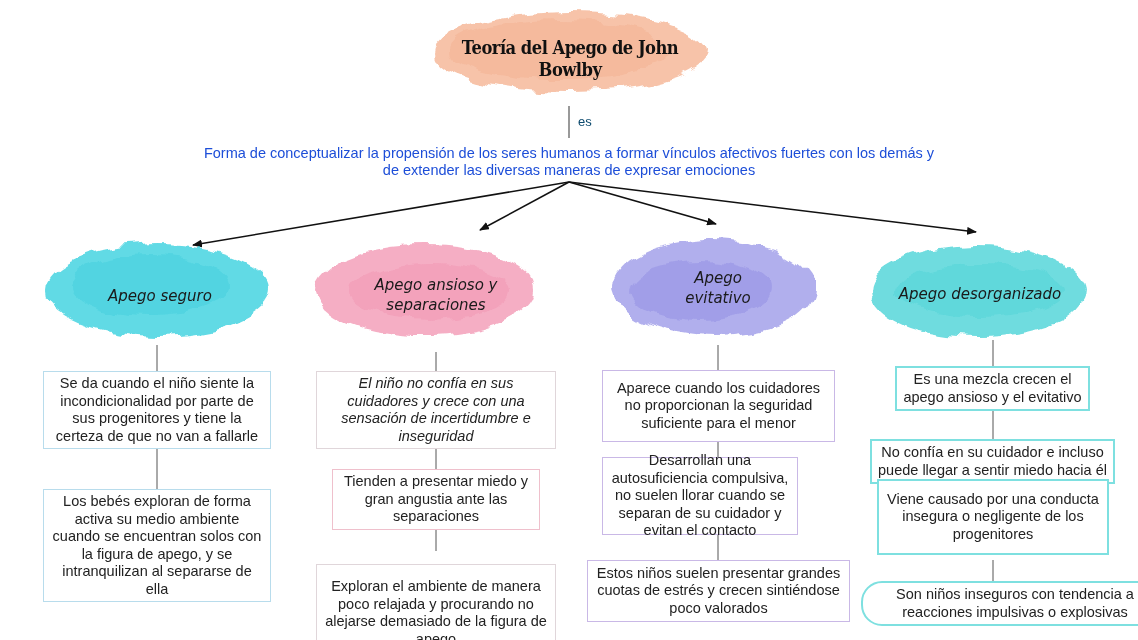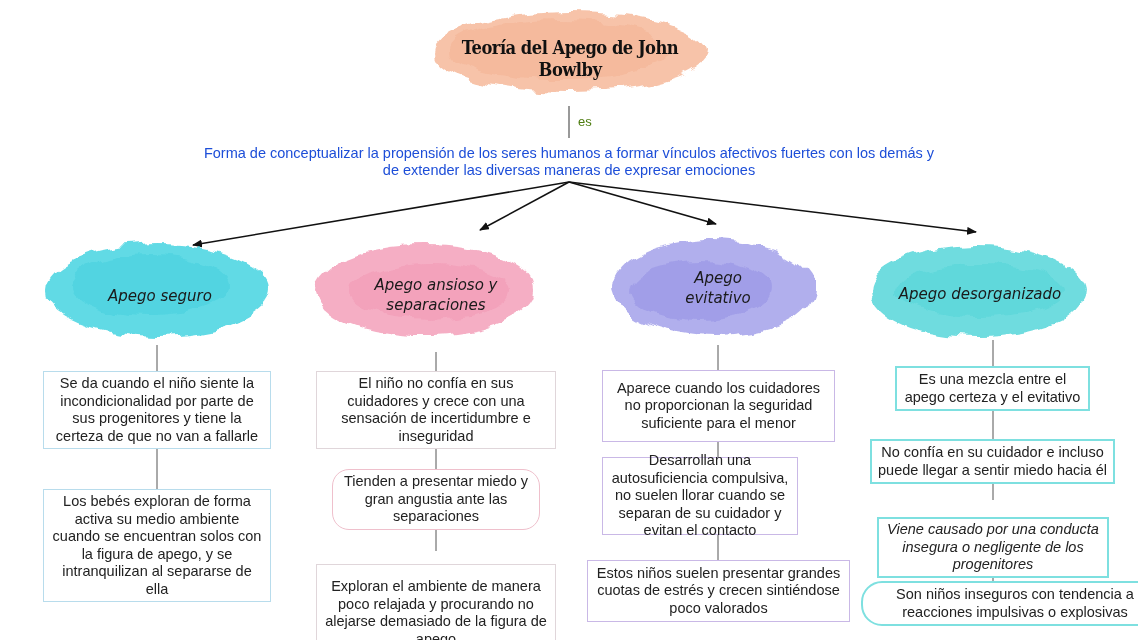--- a/index.html
+++ b/index.html
@@ -3,21 +3,21 @@
 <meta charset="utf-8">
 <style>
   html, body { margin:0; padding:0; background:#ffffff; }
   body { width:1138px; height:640px; position:relative; overflow:hidden;
          font-family:"Liberation Sans", sans-serif; color:#222; }
   .abs { position:absolute; }
   svg.lines { position:absolute; left:0; top:0; width:1138px; height:640px; pointer-events:none; }
   .title-text { left:428px; top:36px; width:284px; text-align:center;
                 font-family:"DejaVu Serif", serif; font-weight:bold; font-size:19px;
                 letter-spacing:-0.6px; color:#111; transform:scaleX(0.86); transform-origin:center; }
-  .es-label { left:578px; top:114px; font-size:13px; color:#4d7c0f; }
+  .es-label { left:578px; top:114px; font-size:13px; color:#0c4a6e; }
   .definition { left:195px; top:145px; width:748px; text-align:center; font-size:14.5px;
                 line-height:17px; color:#1d4ed8; }
   .blob-label { position:absolute; text-align:center; font-family:"DejaVu Sans", sans-serif;
                 font-size:15px; line-height:20px; color:#1a1a1a; font-style:italic; }
   .box { position:absolute; background:#fff; border:1px solid; text-align:center;
          font-size:14.5px; line-height:17.5px; color:#222; box-sizing:border-box;
          display:flex; align-items:center; justify-content:center; padding:2px 6px; }
 </style>
 </head>
 <body>
@@ -79,24 +79,24 @@
 <div class="abs definition">Forma de conceptualizar la propensión de los seres humanos a formar vínculos afectivos fuertes con los demás y de extender las diversas maneras de expresar emociones</div>
 
 <div class="blob-label" style="left:70px; top:286px; width:180px;">Apego seguro</div>
 <div class="blob-label" style="left:366px; top:275px; width:140px;">Apego ansioso y separaciones</div>
 <div class="blob-label" style="left:672px; top:268px; width:92px;">Apego evitativo</div>
 <div class="blob-label" style="left:885px; top:284px; width:190px;">Apego desorganizado</div>
 
 <div class="box" style="left:43px; top:371px; width:228px; height:78px; border-color:#b8dcec;">Se da cuando el niño siente la incondicionalidad por parte de sus progenitores y tiene la certeza de que no van a fallarle</div>
 <div class="box" style="left:43px; top:489px; width:228px; height:113px; border-color:#b8dcec;">Los bebés exploran de forma activa su medio ambiente cuando se encuentran solos con la figura de apego, y se intranquilizan al separarse de ella</div>
 
-<div class="box" style="left:316px; top:371px; width:240px; height:78px; border-color:#e0d6da;">El niño no confía en sus cuidadores y crece con una sensación de incertidumbre e inseguridad</div>
-<div class="box" style="left:332px; top:469px; width:208px; height:61px; border-color:#efc0cc;border-radius:17px;">Tienden a presentar miedo y gran angustia ante las separaciones</div>
+<div class="box" style="left:316px; top:371px; width:240px; height:78px; border-color:#e0d6da;font-style:italic;">El niño no confía en sus cuidadores y crece con una sensación de incertidumbre e inseguridad</div>
+<div class="box" style="left:332px; top:469px; width:208px; height:61px; border-color:#efc0cc;">Tienden a presentar miedo y gran angustia ante las separaciones</div>
 <div class="box" style="left:316px; top:564px; width:240px; height:98px; border-color:#e0d6da;">Exploran el ambiente de manera poco relajada y procurando no alejarse demasiado de la figura de apego</div>
 
 <div class="box" style="left:602px; top:370px; width:233px; height:72px; border-color:#c9b8e6;">Aparece cuando los cuidadores no proporcionan la seguridad suficiente para el menor</div>
 <div class="box" style="left:602px; top:457px; width:196px; height:78px; border-color:#c9b8e6;">Desarrollan una autosuficiencia compulsiva, no suelen llorar cuando se separan de su cuidador y evitan el contacto</div>
 <div class="box" style="left:587px; top:560px; width:263px; height:62px; border-color:#c9b8e6;">Estos niños suelen presentar grandes cuotas de estrés y crecen sintiéndose poco valorados</div>
 
-<div class="box" style="left:895px; top:366px; width:195px; height:45px; border-color:#7ee0e0; border-width:2px;">Es una mezcla entre el apego certeza y el evitativo</div>
+<div class="box" style="left:895px; top:366px; width:195px; height:45px; border-color:#7ee0e0; border-width:2px;">Es una mezcla crecen el apego ansioso y el evitativo</div>
 <div class="box" style="left:870px; top:439px; width:245px; height:45px; border-color:#7ee0e0; border-width:2px;">No confía en su cuidador e incluso puede llegar a sentir miedo hacia él</div>
-<div class="box" style="left:877px; top:517px; width:232px; height:61px; border-color:#7ee0e0; border-width:2px;font-style:italic;">Viene causado por una conducta insegura o negligente de los progenitores</div>
+<div class="box" style="left:877px; top:479px; width:232px; height:76px; border-color:#7ee0e0; border-width:2px;">Viene causado por una conducta insegura o negligente de los progenitores</div>
 <div class="box" style="left:861px; top:581px; width:308px; height:45px; border-color:#7ee0e0; border-width:2px;border-radius:21px;">Son niños inseguros con tendencia a reacciones impulsivas o explosivas</div>
 
 </body></html>

